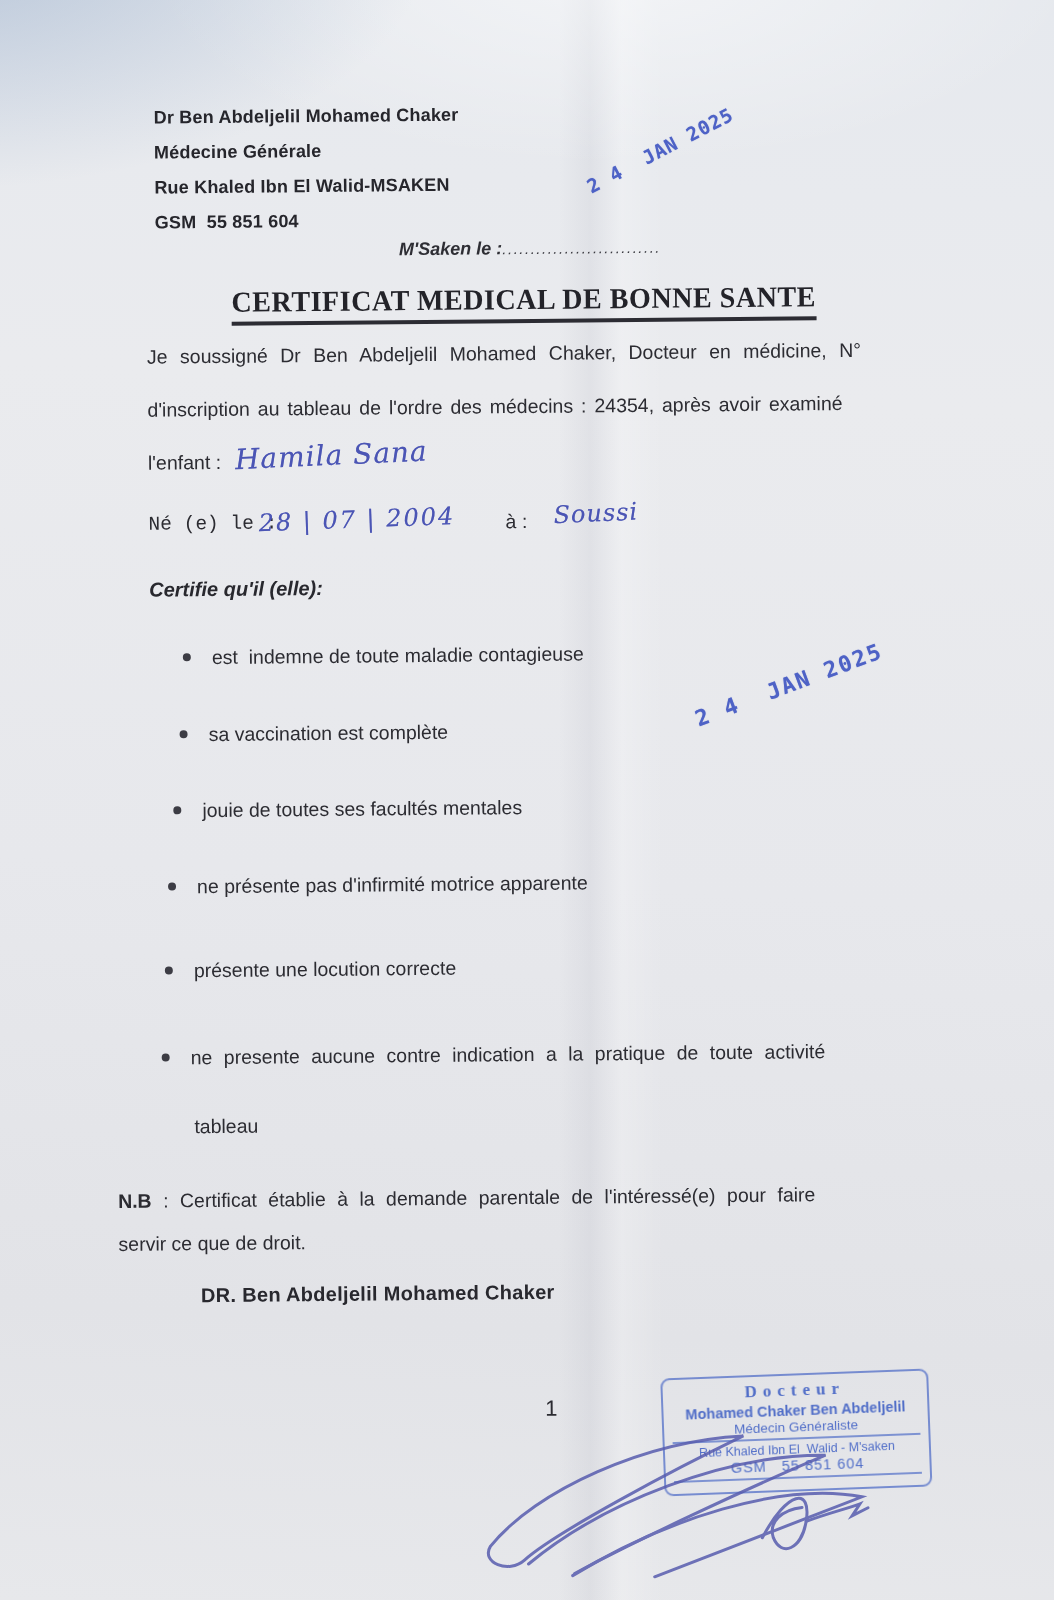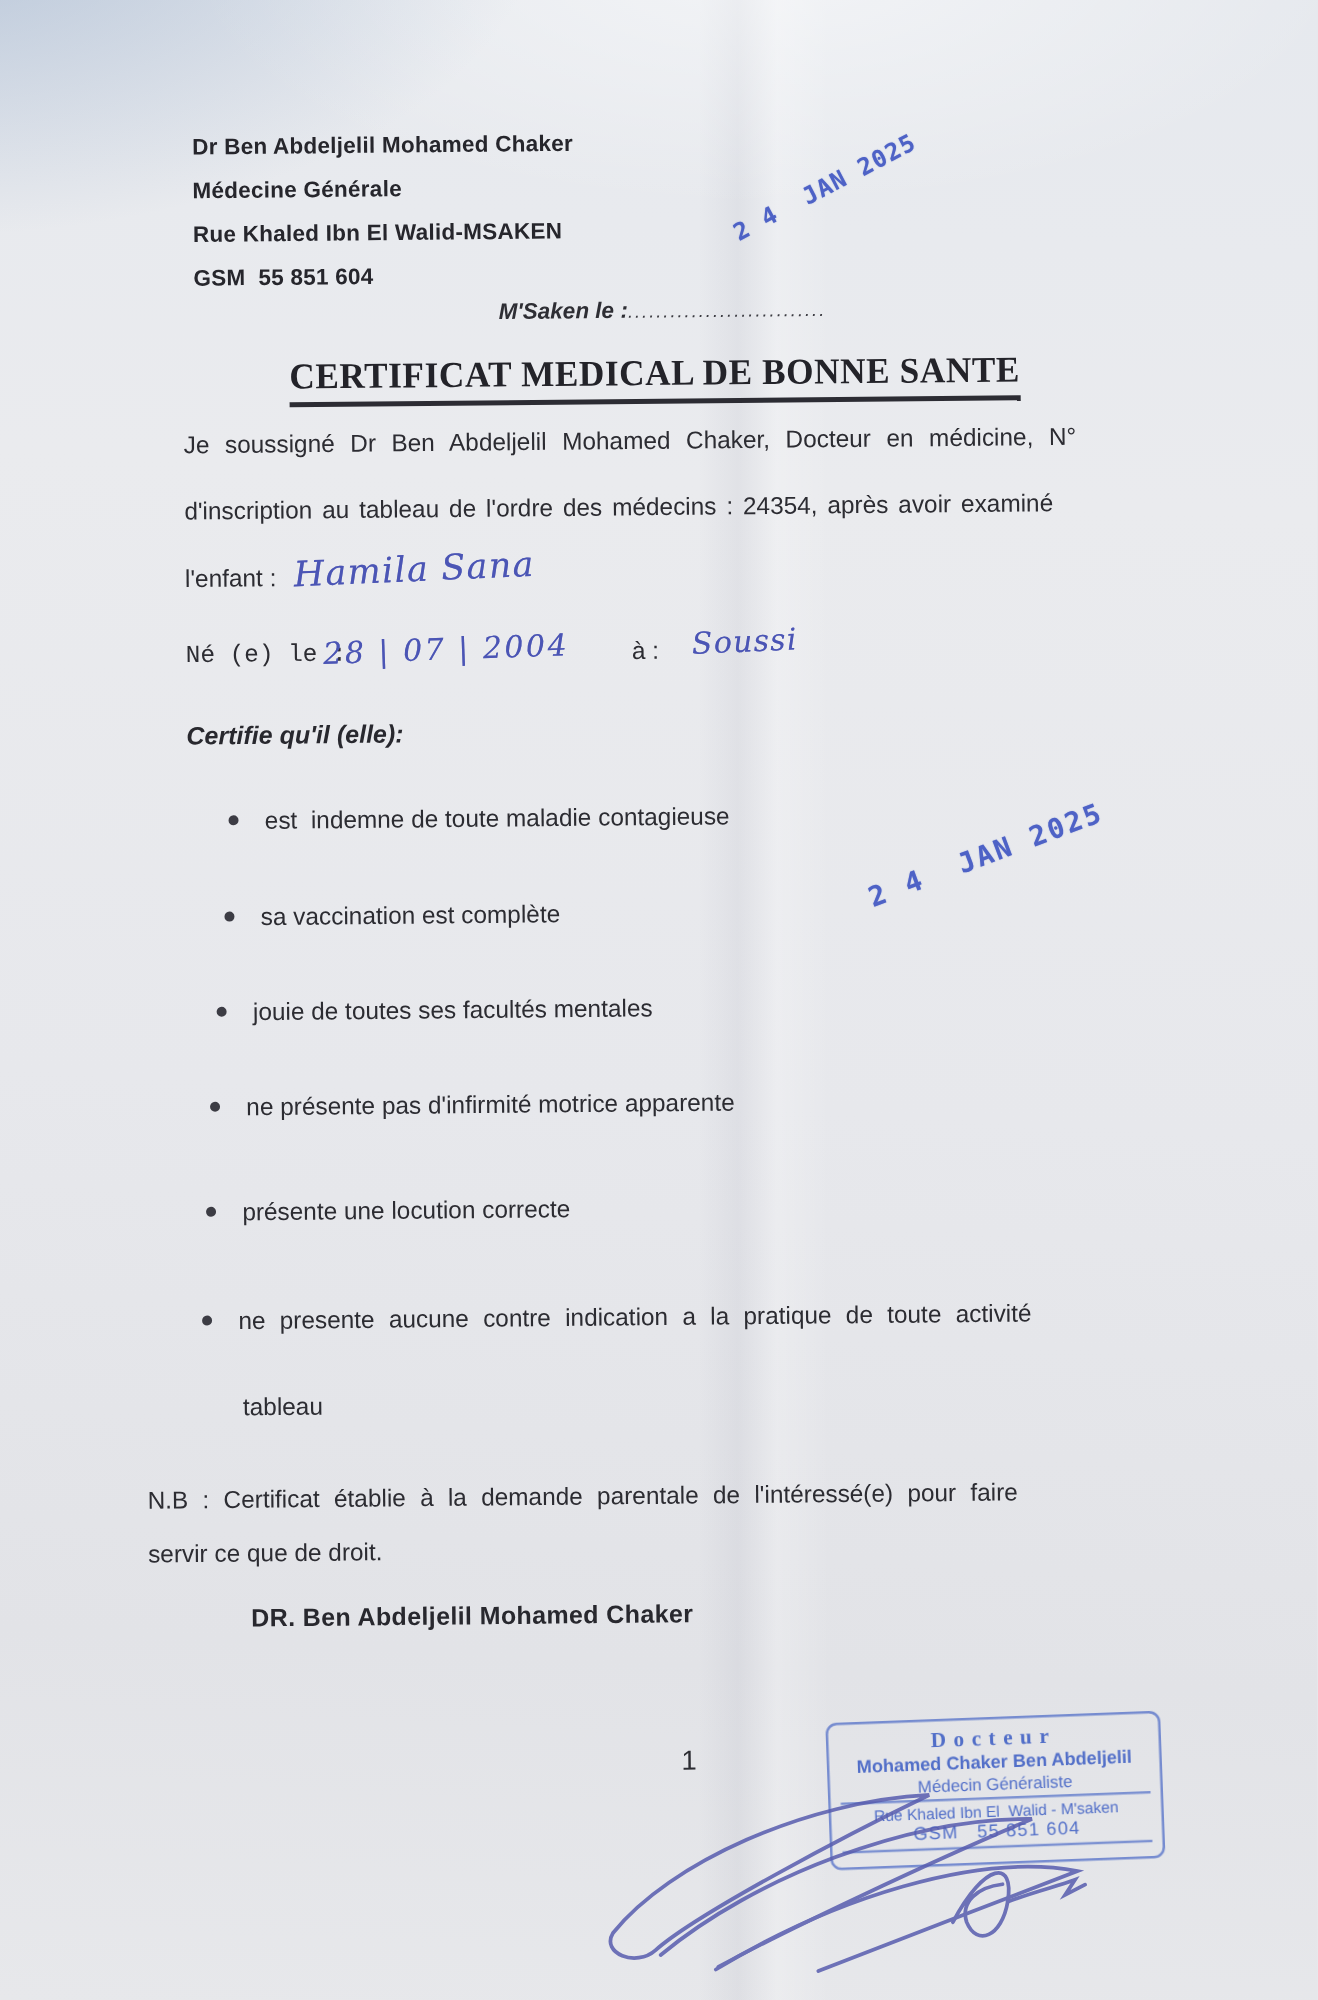--- a/index.html
+++ b/index.html
@@ -71,21 +71,21 @@
   .bi1{left:179px;top:720px;}
   .bi2{left:172px;top:796px;}
   .bi3{left:166px;top:872px;}
   .bi4{left:162px;top:956px;}
   .bi5{left:158px;top:1043px;width:815px;word-spacing:6px;}
   .bi6{left:190px;top:1112px;}
 
   
   .nb1{left:113px;top:1186px;word-spacing:6px;}
   .nb2{left:113px;top:1229px;}
-  .nb-label{font-weight:normal;}
+  .nb-label{font-weight:bold;}
 
   .signatory{position:absolute;left:195px;top:1281px;font-size:20px;font-weight:bold;letter-spacing:0.3px;color:#28282e;}
   .pagenum{position:absolute;left:538px;top:1396px;font-size:22px;color:#2c2c32;}
 
   
   .stamp-box{
     position:absolute;left:655px;top:1376px;width:252px;
     border:2.5px solid rgba(71,102,198,0.75);border-radius:9px;
     padding:5px 6px 8px;text-align:center;color:#4766c6;
     transform:rotate(-1.6deg);filter:blur(0.2px);opacity:0.93;

